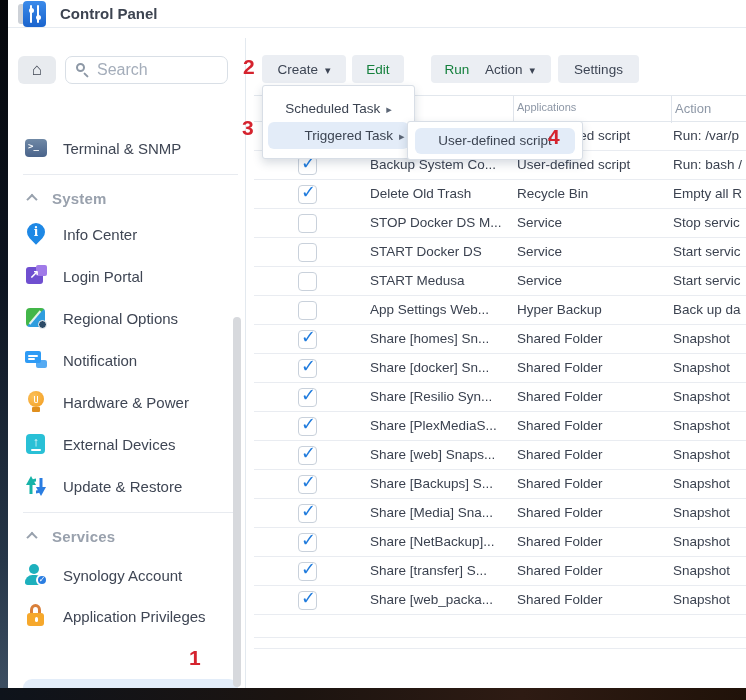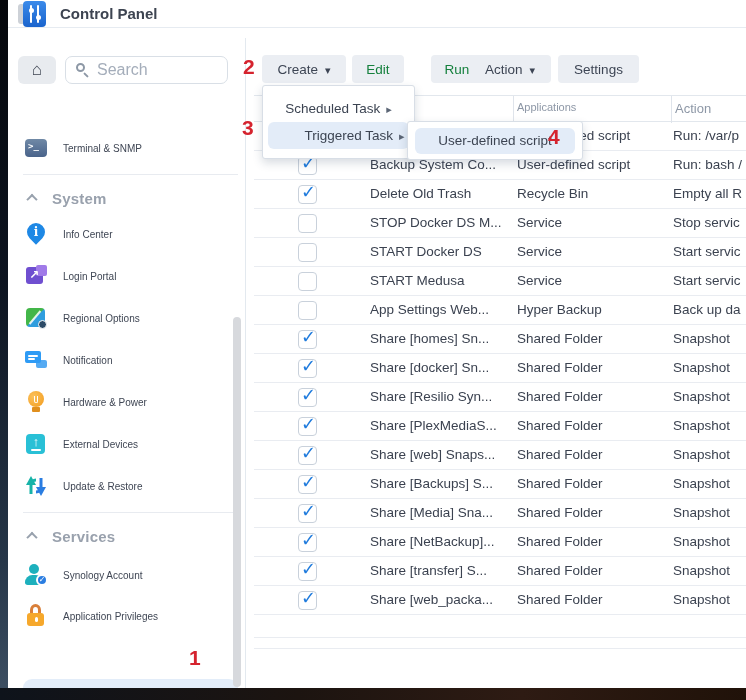--- a/index.html
+++ b/index.html
@@ -36,21 +36,21 @@
     border-radius:7px; background:#fff; display:flex; align-items:center; }
   .mag { position:relative; width:16px; height:16px; margin-left:9px; }
   .mag .lens { position:absolute; left:1px; top:1px; width:9px; height:9px; border:2px solid #8d98a6; border-radius:50%; }
   .mag .handle { position:absolute; left:10px; top:10px; width:2px; height:6px; background:#8d98a6;
     transform:rotate(-45deg); border-radius:1px; }
   .search-box input { border:none; outline:none; width:120px; margin-left:6px; font-size:16px; color:#46506e;
     font-family:"Liberation Sans",sans-serif; background:transparent; }
   .search-box input::placeholder { color:#a4adba; }
 
   .sb-item { position:absolute; left:10px; width:218px; height:38px; display:flex; align-items:center; }
-  .sb-item .lab { margin-left:14px; font-size:10px; color:#3f4654; white-space:nowrap; }
+  .sb-item .lab { margin-left:14px; font-size:15px; color:#3f4654; white-space:nowrap; }
   .sb-sel { position:absolute; left:15px; top:641px; width:215px; height:37px; background:#e3edf9; border-radius:9px; }
   .sb-div { position:absolute; left:15px; width:215px; height:1px; background:#e8ebf0; }
   .sb-head { position:absolute; left:20px; width:200px; height:20px; display:flex; align-items:center; }
   .chev { width:8px; height:8px; border-top:2px solid #98a1ad; border-left:2px solid #98a1ad;
     transform:rotate(45deg) translate(1px,1px); margin-right:16px; }
   .sb-head .lab { font-size:15px; font-weight:bold; color:#99a1ad; letter-spacing:.2px; }
   .sb-scroll { position:absolute; left:225px; top:279px; width:8px; height:370px; background:#d7d9dd; border-radius:4px; }
 
   
   .ico { position:relative; width:26px; height:26px; flex:none; margin-left:5px; }

